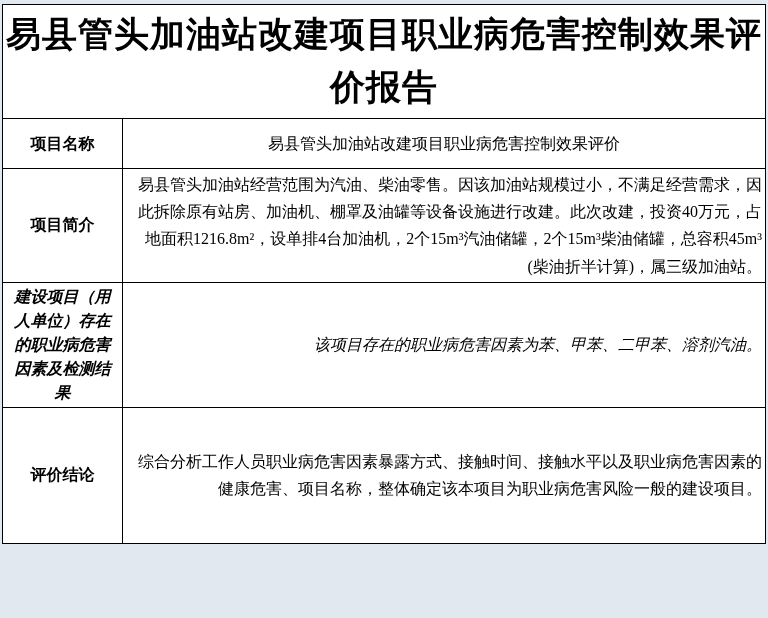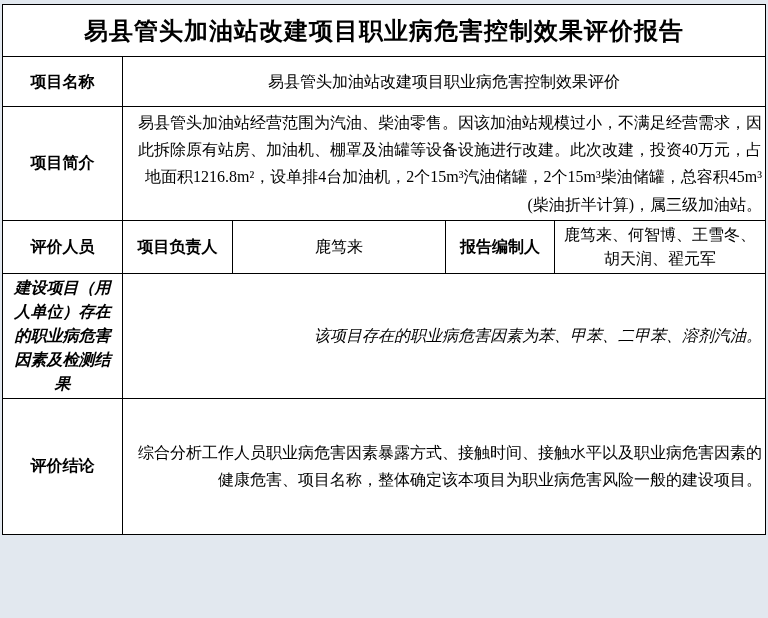--- a/index.html
+++ b/index.html
@@ -21,21 +21,21 @@
     border:1.5px solid #000;
     padding:2px 6px;
     vertical-align:middle;
     font-size:16px;
     line-height:1.5;
     text-align:center;
     word-break:break-all;
     overflow:hidden;
   }
   td.title-cell{
-    font-size:24px;
+    font-size:35px;
     font-weight:bold;
     letter-spacing:1px;
     text-align:center;
     padding:4px 2px;
     border-top:1px solid #000;
   }
   td.label{
     font-weight:bold;
     padding:2px 6px;
   }
@@ -76,27 +76,20 @@
   <tr class="r-name">
     <td class="label">项目名称</td>
     <td colspan="5">易县管头加油站改建项目职业病危害控制效果评价</td>
   </tr>
 
   <tr class="r-intro">
     <td class="label">项目简介</td>
     <td class="long-text" colspan="5">易县管头加油站经营范围为汽油、柴油零售。因该加油站规模过小，不满足经营需求，因此拆除原有站房、加油机、棚罩及油罐等设备设施进行改建。此次改建，投资40万元，占地面积1216.8m²，设单排4台加油机，2个15m³汽油储罐，2个15m³柴油储罐，总容积45m³(柴油折半计算)，属三级加油站。</td>
   </tr>
 
-  <tr class="r-eval">
-    <td class="label">评价人员</td>
-    <td class="label">项目负责人</td>
-    <td colspan="2">鹿笃来</td>
-    <td class="label">报告编制人</td>
-    <td>鹿笃来、何智博、王雪冬、胡天润、翟元军</td>
-  </tr>
 
 
   <tr class="r-hazard">
     <td class="label">建设项目（用人单位）存在的职业病危害因素及检测结果</td>
     <td class="long-text" colspan="5">该项目存在的职业病危害因素为苯、甲苯、二甲苯、溶剂汽油。</td>
   </tr>
 
   <tr class="r-concl">
     <td class="label">评价结论</td>
     <td class="long-text" colspan="5">综合分析工作人员职业病危害因素暴露方式、接触时间、接触水平以及职业病危害因素的健康危害、项目名称，整体确定该本项目为职业病危害风险一般的建设项目。</td>

